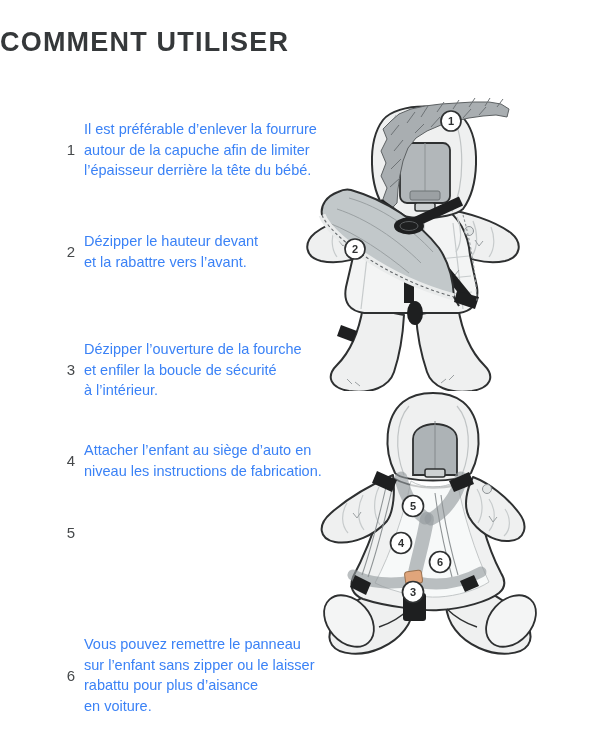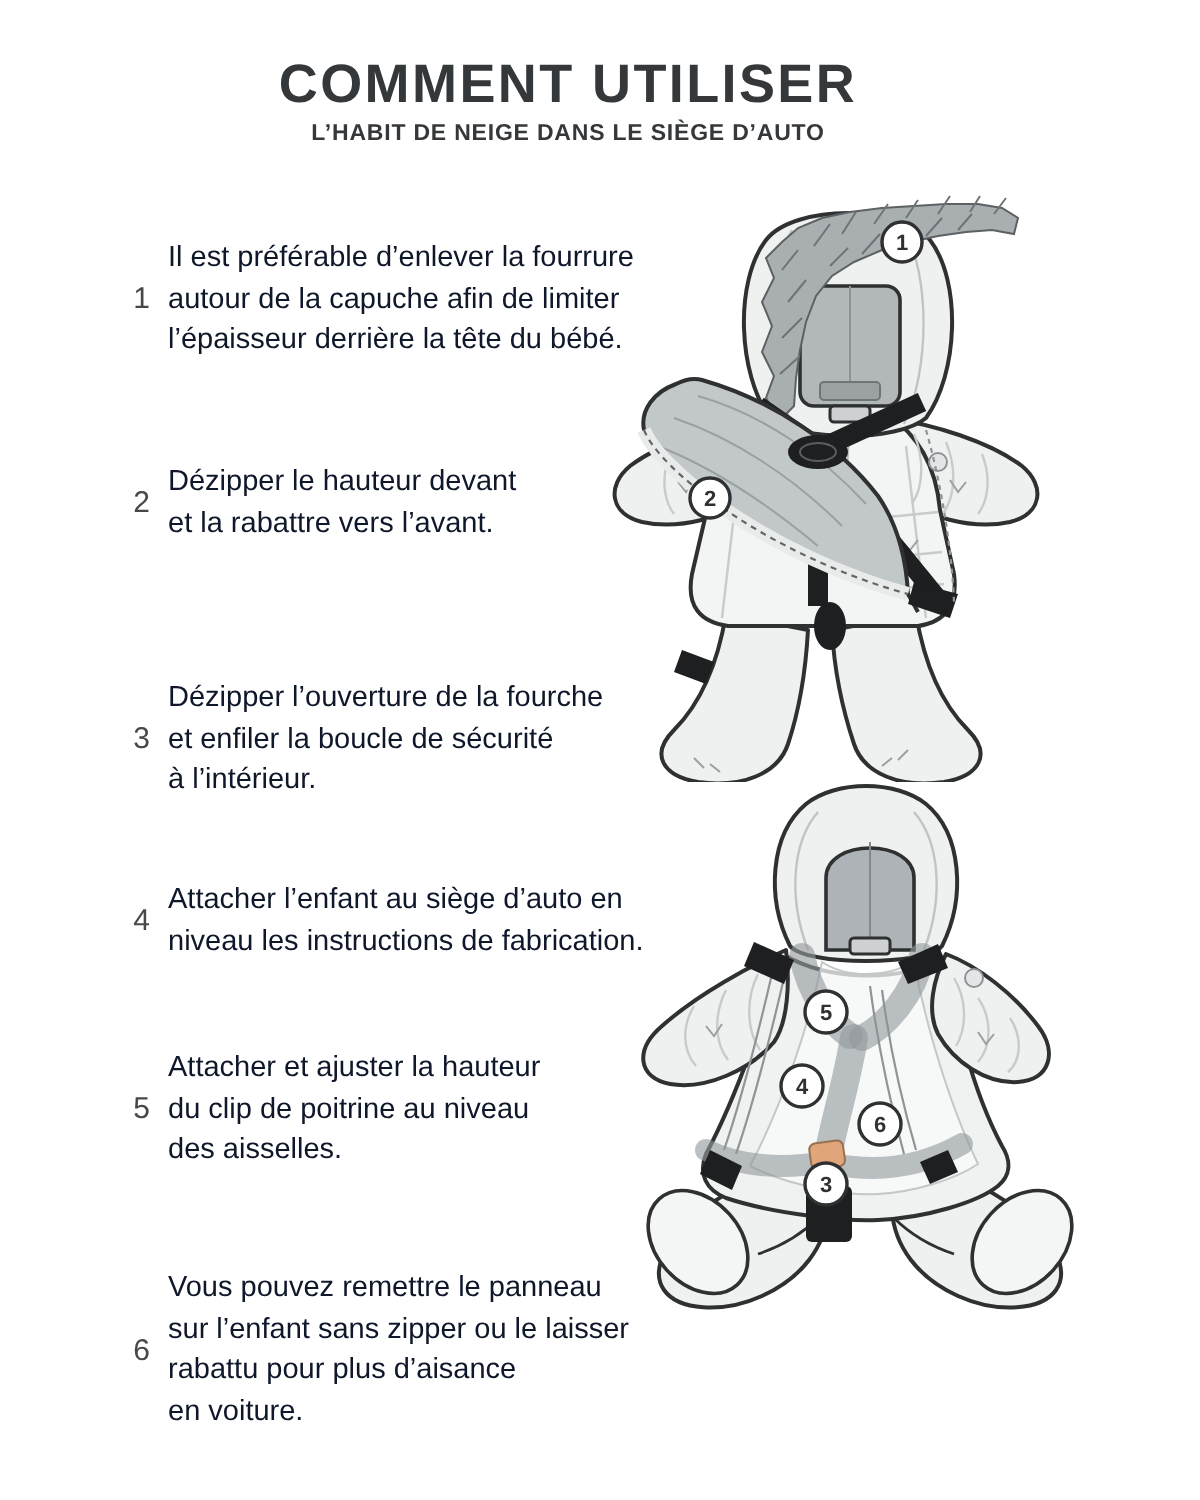--- a/index.html
+++ b/index.html
@@ -2,43 +2,42 @@
 <html><head>
 <meta charset="utf-8">
 <style>
   html,body{margin:0;padding:0}
   body{
     width:600px;height:750px;position:relative;overflow:hidden;
     background:#ffffff;
     font-family:"Liberation Sans", sans-serif;
     color:#46494b;
   }
-  .header{position:absolute;top:27px;left:0;width:568px;text-align:center}
+  .header{position:absolute;top:27px;left:0;width:568px;text-align:left}
   .title{
     margin:0;font-size:27px;font-weight:bold;letter-spacing:1.2px;
     color:#35383a;
   }
   .subtitle{
     margin:3px 0 0;font-size:11.5px;font-weight:bold;letter-spacing:.4px;
     color:#35383a;
   }
   .step{position:absolute;left:60px;display:flex;align-items:center;gap:9px}
   .step-num{font-size:15px;color:#46494b;min-width:15px;text-align:right;flex:none}
-  .step-text{font-size:14.5px;line-height:20.5px;white-space:pre-line;color:#0f172a}
+  .step-text{font-size:14.5px;line-height:20.5px;white-space:pre-line;color:#3b82f6}
   .s1{top:119px}.s2{top:231px}.s3{top:339px}.s4{top:440px}.s5{top:524px}.s6{top:634px}
   svg.illus{position:absolute}
   .co{fill:#ffffff;stroke:#2e3031;stroke-width:1.7}
   .cot{font-family:"Liberation Sans",sans-serif;font-size:11px;font-weight:bold;fill:#2e3031;text-anchor:middle}
 </style>
 </head>
 <body>
 
 <div class="header">
   <h1 class="title">COMMENT UTILISER</h1>
-  <h2 class="subtitle">L’HABIT DE NEIGE DANS LE SIÈGE D’AUTO</h2>
 </div>
 
 <div class="step s1">
   <span class="step-num">1</span>
   <span class="step-text">Il est préférable d’enlever la fourrure
 autour de la capuche afin de limiter
 l’épaisseur derrière la tête du bébé.</span>
 </div>
 <div class="step s2">
   <span class="step-num">2</span>
@@ -51,23 +50,20 @@
 et enfiler la boucle de sécurité
 à l’intérieur.</span>
 </div>
 <div class="step s4">
   <span class="step-num">4</span>
   <span class="step-text">Attacher l’enfant au siège d’auto en
 niveau les instructions de fabrication.</span>
 </div>
 <div class="step s5">
   <span class="step-num">5</span>
-  <span class="step-text">Attacher et ajuster la hauteur
-du clip de poitrine au niveau
-des aisselles.</span>
 </div>
 <div class="step s6">
   <span class="step-num">6</span>
   <span class="step-text">Vous pouvez remettre le panneau
 sur l’enfant sans zipper ou le laisser
 rabattu pour plus d’aisance
 en voiture.</span>
 </div>
 
 <svg class="illus" style="left:291px;top:91px" width="290" height="300" viewBox="0 0 290 300">

